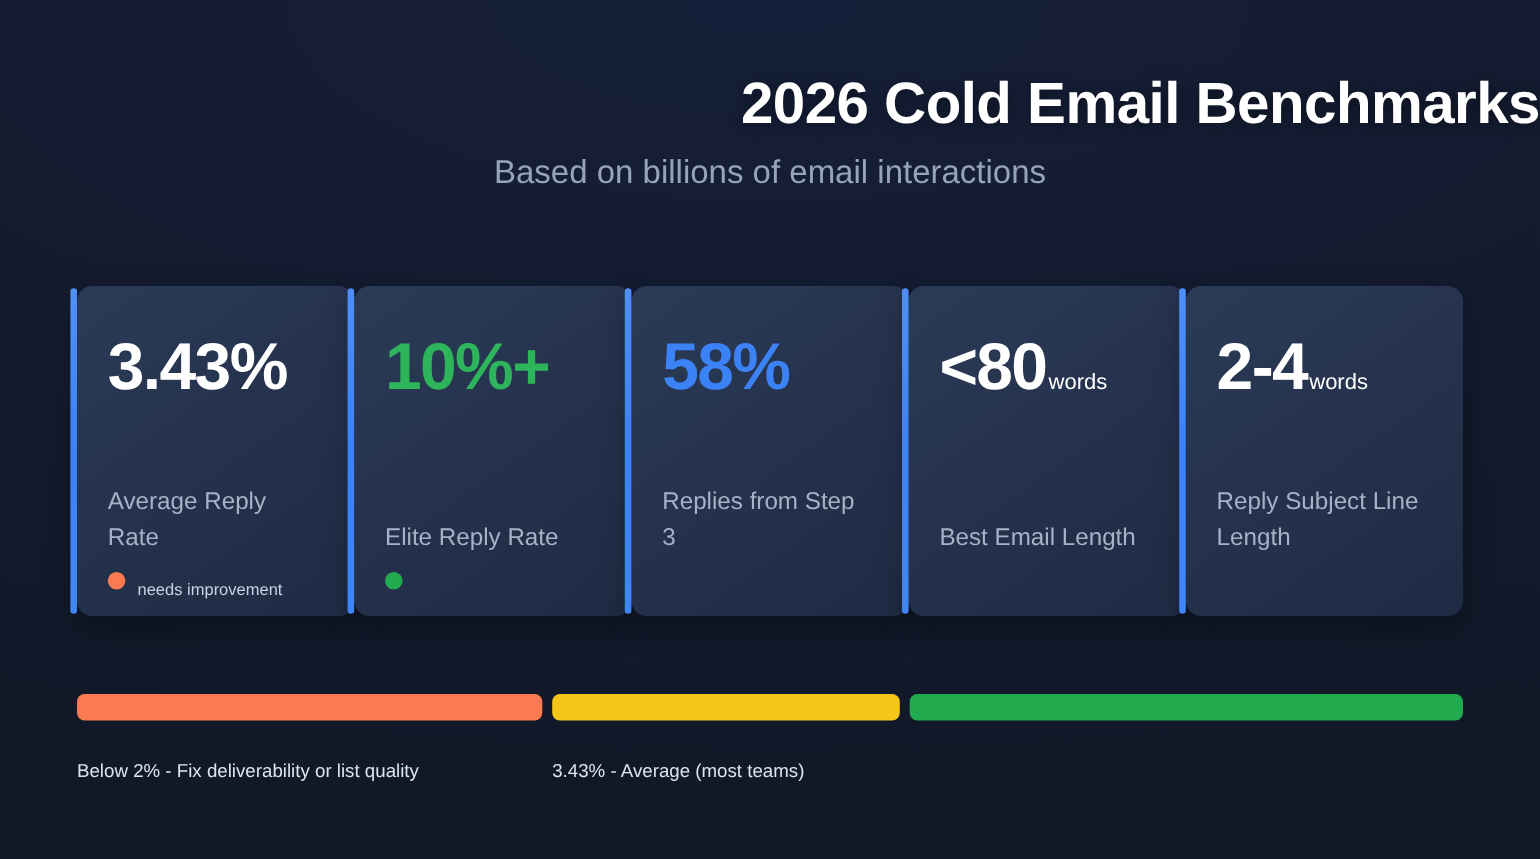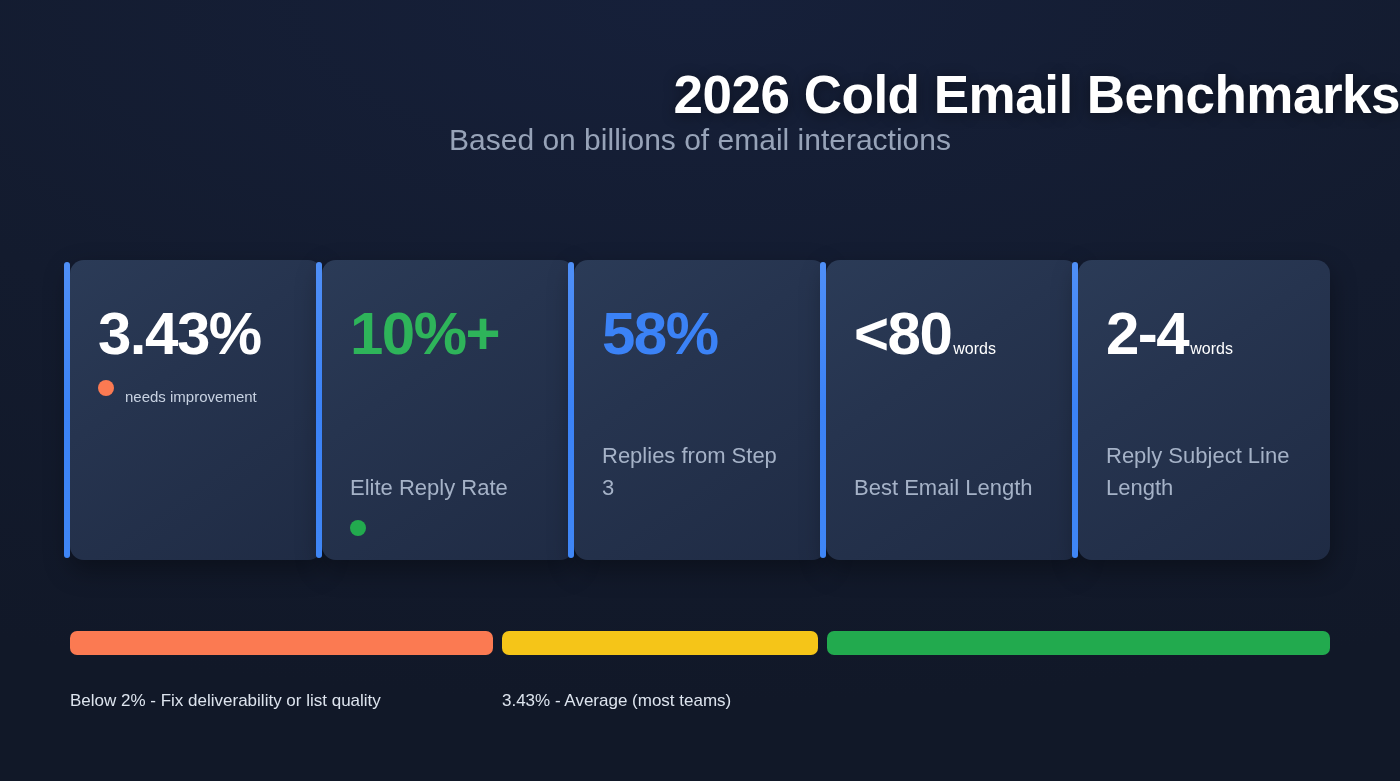--- a/index.html
+++ b/index.html
@@ -21,20 +21,21 @@
   .title {
     font-size:53px;
     font-weight:bold;
     letter-spacing:-0.5px;
     color:#ffffff;
     line-height:1.08;
     text-shadow:0 2px 14px rgba(0,0,0,.45);
     text-align:right;
   }
   .subtitle {
+    margin-top:17px;
     font-size:30px;
     font-weight:normal;
     color:#97a3b8;
     line-height:1.15;
   }
 
   
   .cards {
     position:absolute;
     left:70px; top:260px;
@@ -66,21 +67,21 @@
     line-height:1;
     white-space:nowrap;
   }
   .stat .value {
     font-size:60px;
     font-weight:bold;
     letter-spacing:-1.5px;
     color:#ffffff;
   }
   .stat .suffix {
-    font-size:16px;
+    font-size:20px;
     font-weight:normal;
     color:#ffffff;
     margin-left:2px;
   }
   .card .label {
     margin-top:auto;
     font-size:22px;
     font-weight:normal;
     color:#a5b2c7;
     line-height:1.45;
@@ -137,20 +138,21 @@
   </div>
 
   <div class="cards">
 
     <div class="card">
       <div class="accent"></div>
       <div class="stat">
         <span class="value">3.43%</span>
         <span class="suffix"></span>
       </div>
+      <div class="label">Average Reply Rate</div>
       <div class="badge">
         <span class="dot" style="background:#fb7a52"></span>
         <span class="badge-text">needs improvement</span>
       </div>
     </div>
 
     <div class="card">
       <div class="accent"></div>
       <div class="stat">
         <span class="value" style="color:#2eb45a">10%+</span>

